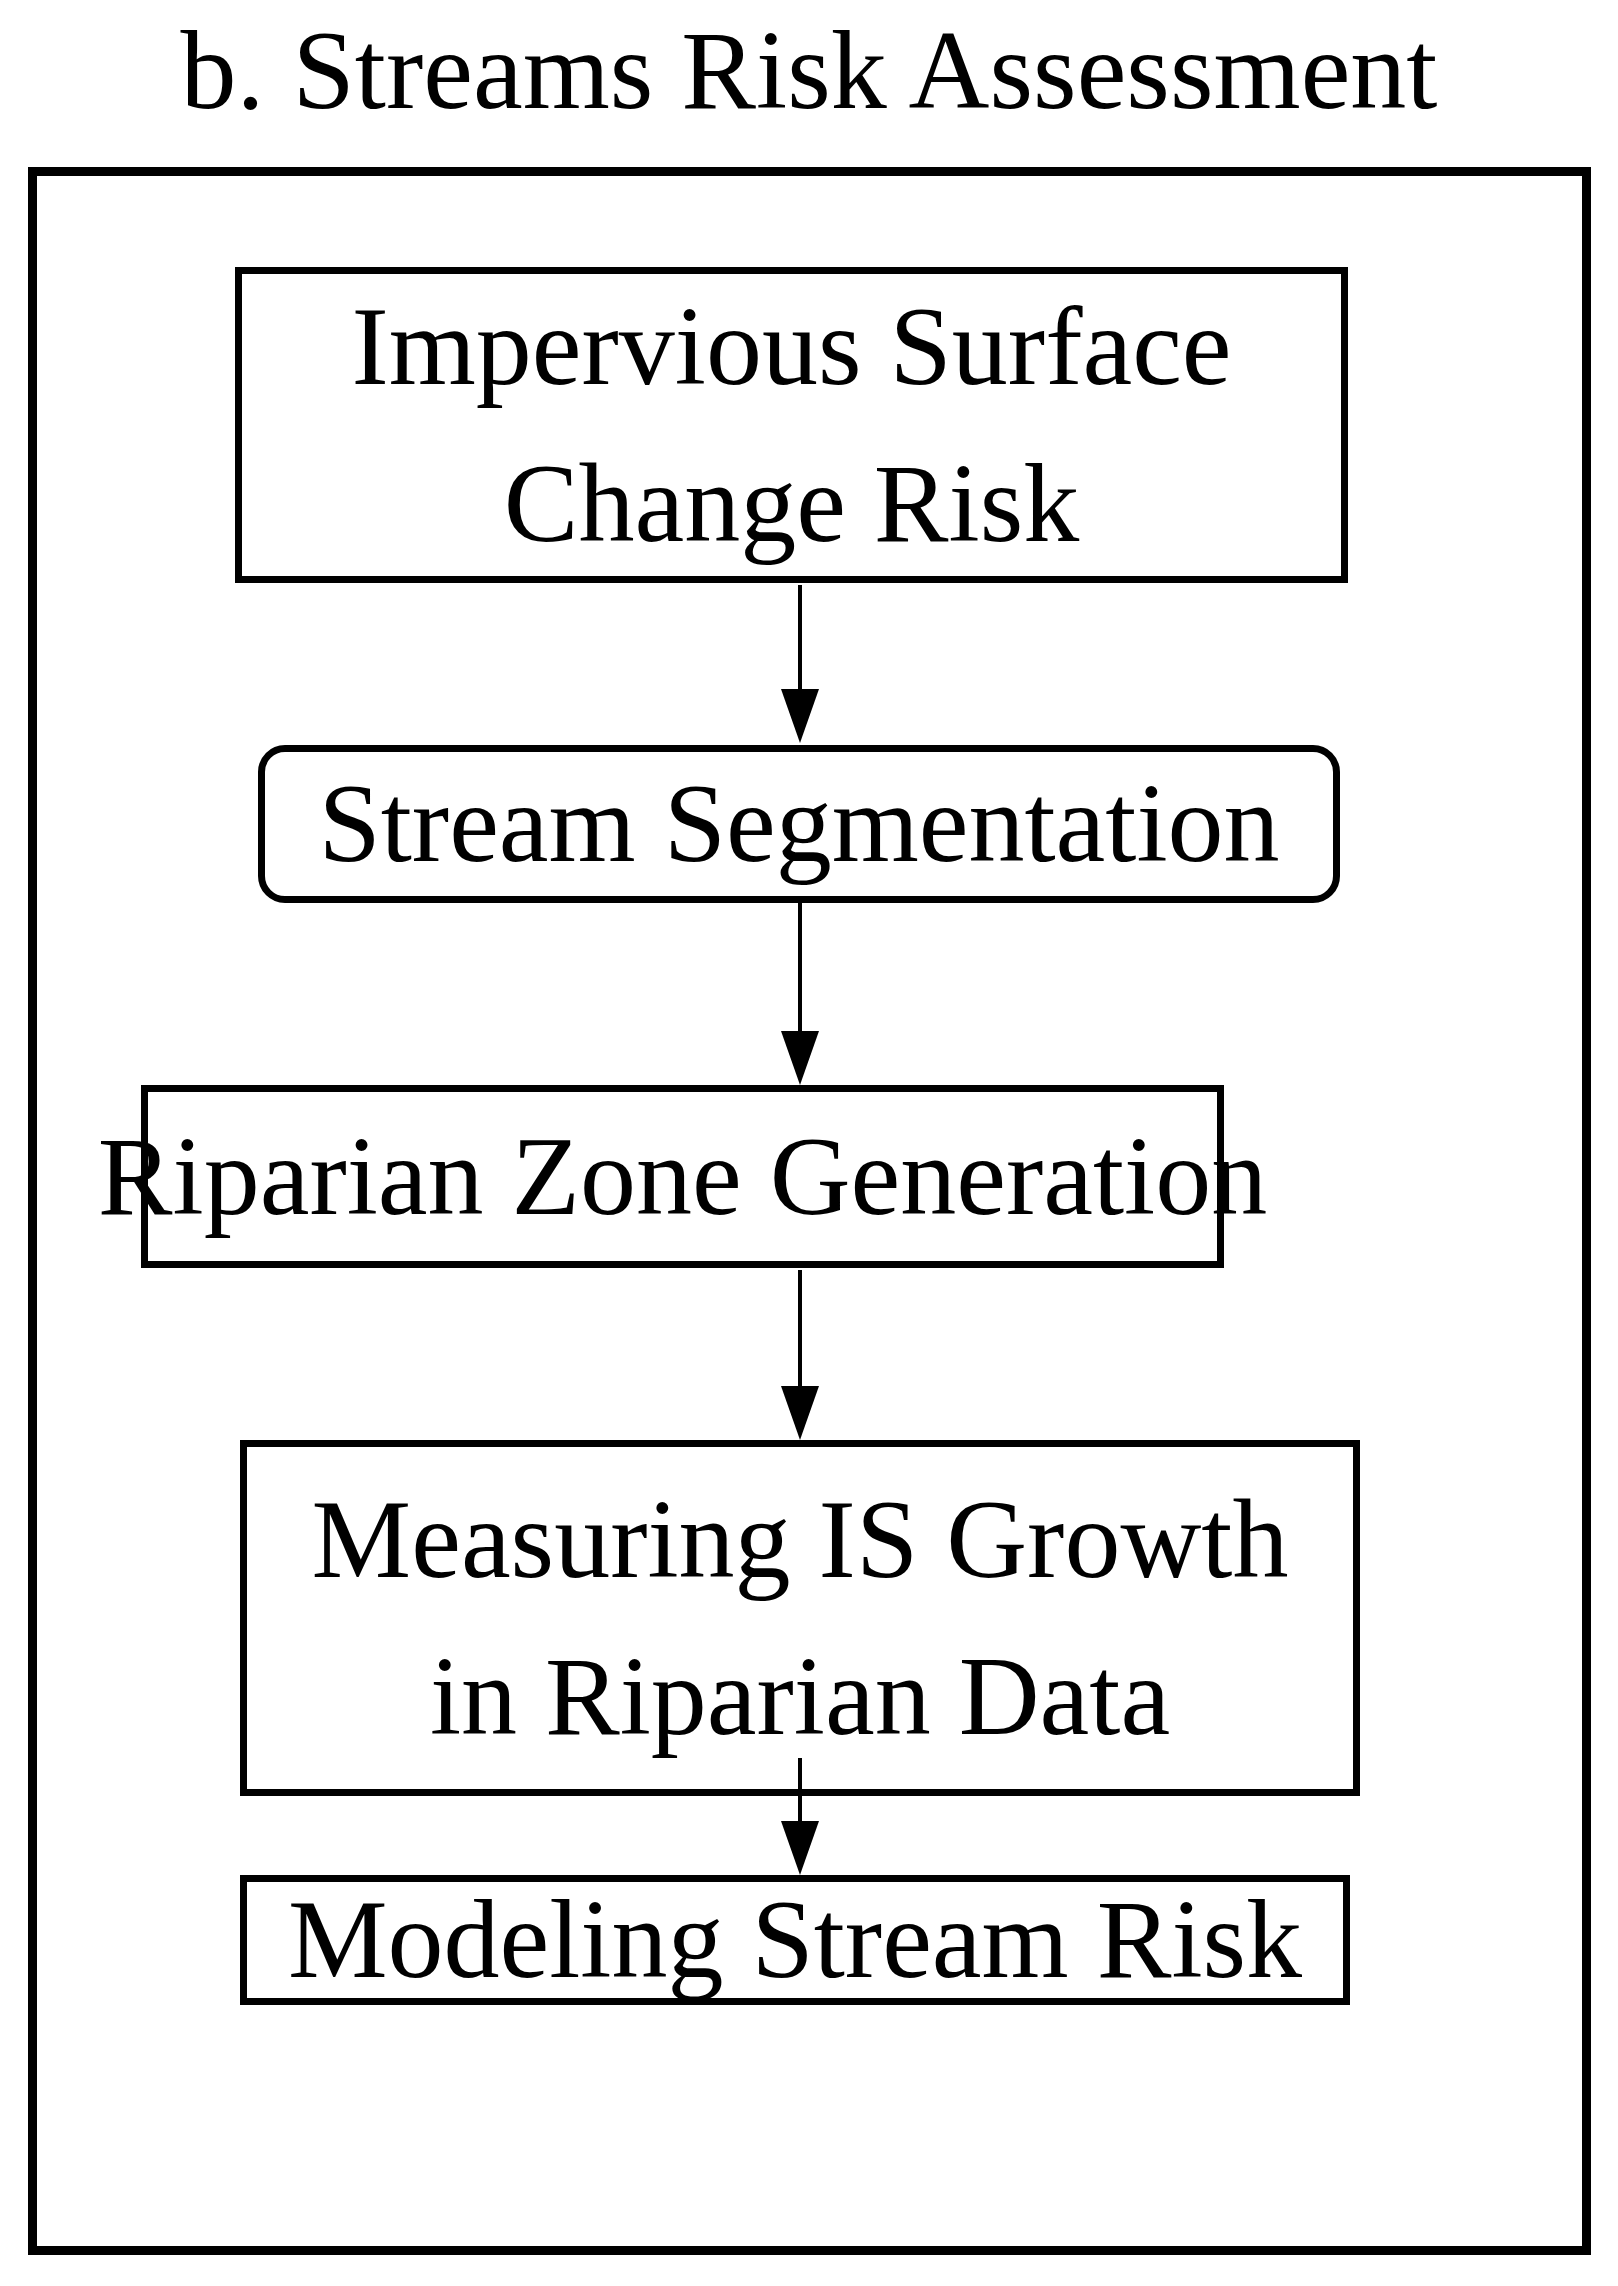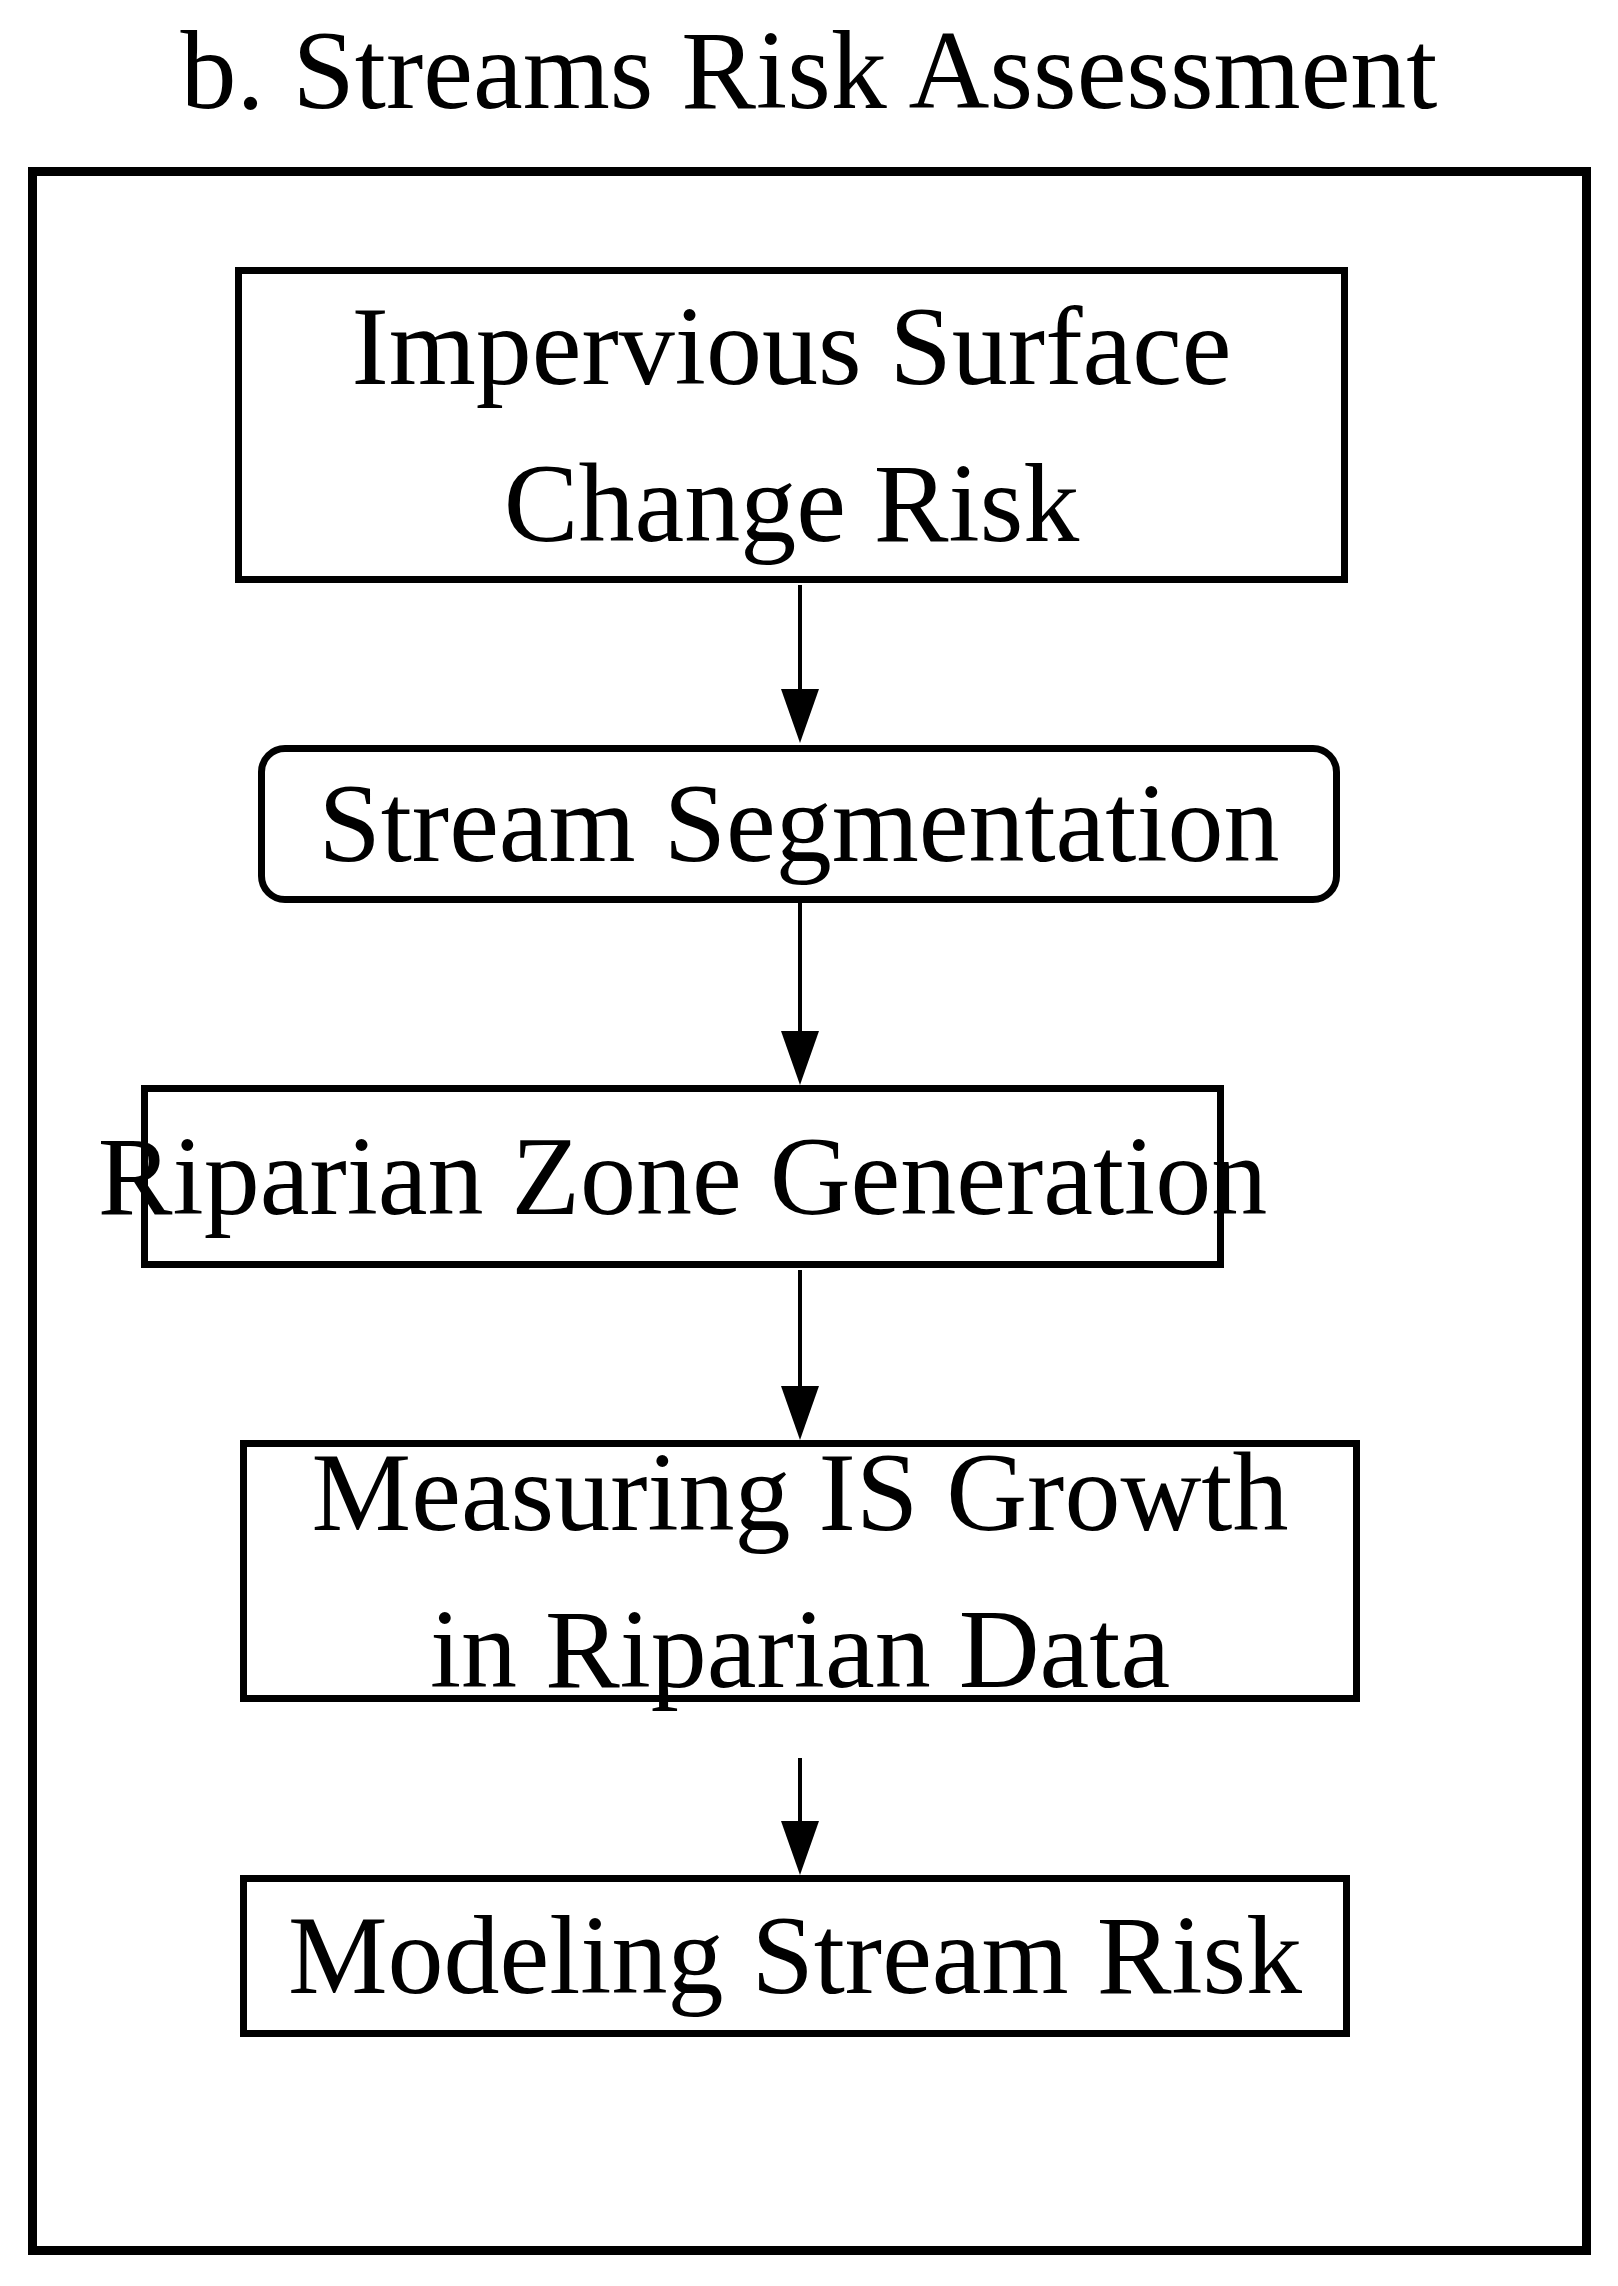--- a/index.html
+++ b/index.html
@@ -43,22 +43,22 @@
     justify-content: center;
     text-align: center;
     font-size: 112px;
     line-height: 1.28;
     white-space: nowrap;
     gap: 13px;
   }
   #step-1 { left: 235px;  top: 267px;  width: 1113px; height: 316px; }
   #step-2 { left: 258px;  top: 745px;  width: 1082px; height: 158px; border-radius: 27px; }
   #step-3 { left: 141px;  top: 1085px; width: 1083px; height: 183px; }
-  #step-4 { left: 240px;  top: 1440px; width: 1120px; height: 262px; font-family: Liberation Serif, serif; }
-  #step-5 { left: 240px;  top: 1875px; width: 1110px; height: 162px; }
+  #step-4 { left: 240px;  top: 1440px; width: 1120px; height: 356px; font-family: Liberation Serif, serif; }
+  #step-5 { left: 240px;  top: 1875px; width: 1110px; height: 130px; }
 
   .arrow { position: absolute; left: 781px; width: 38px; }
   #arrow-1 { top: 585px;  height: 158px; }
   #arrow-2 { top: 903px;  height: 182px; }
   #arrow-3 { top: 1270px; height: 170px; }
   #arrow-4 { top: 1758px; height: 117px; }
   .arrow-stem {
     position: absolute;
     left: 50%;
     transform: translateX(-50%);

